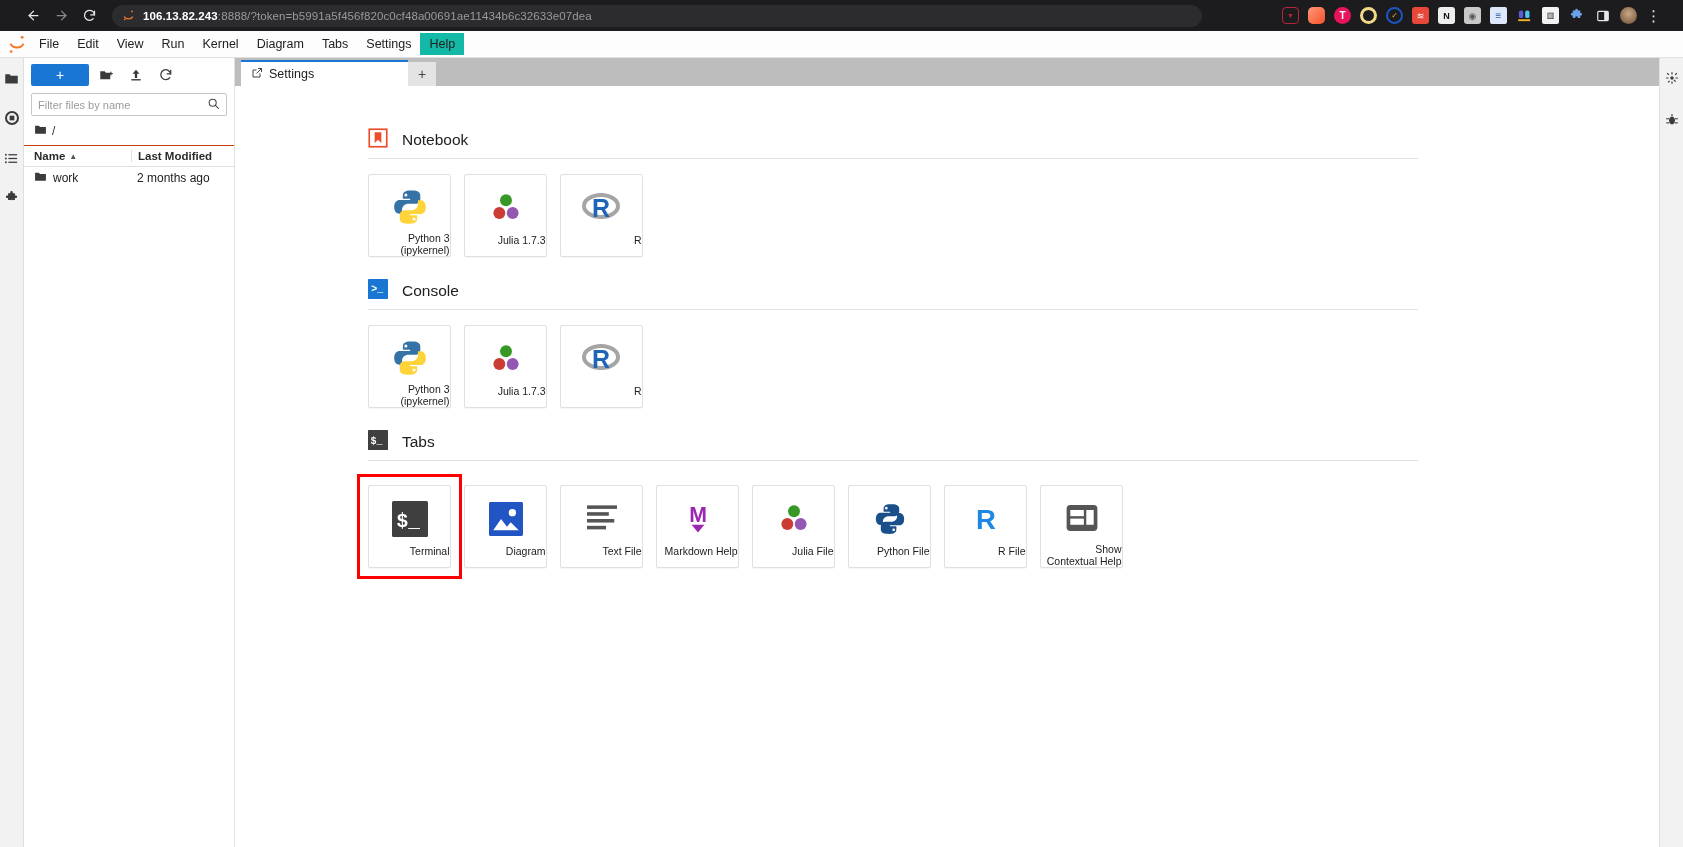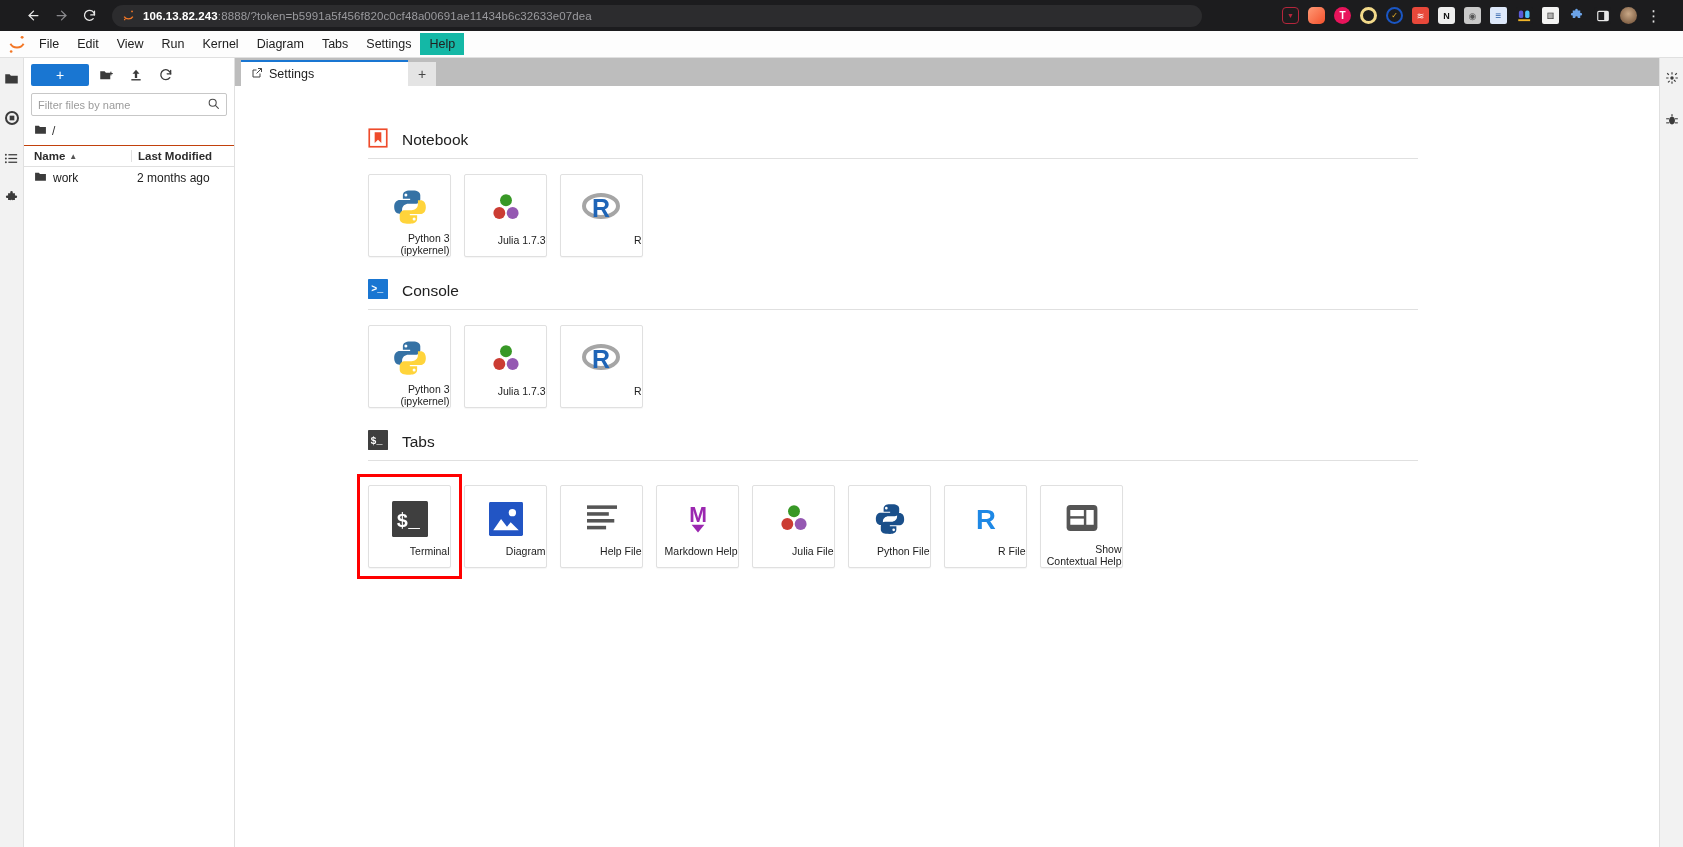--- a/index.html
+++ b/index.html
@@ -613,21 +613,21 @@
           <div class="card-wrap">
             <div class="card">
               <div class="c-ico">
                 <svg width="34" height="30" viewBox="0 0 24 22" fill="#555">
                   <rect x="1" y="1" width="22" height="2.6"></rect>
                     <rect x="1" y="6" width="16" height="2.6"></rect>
                   <rect x="1" y="11" width="20" height="2.6"></rect>
                     <rect x="1" y="16" width="14" height="2.6"></rect>
                 </svg>
               </div>
-              <div class="c-lbl">Help File</div>
+              <div class="c-lbl">Text File</div>
             </div>
           </div>
 
           <div class="card-wrap">
             <div class="card">
               <div class="c-ico">
                 <svg width="34" height="34" viewBox="0 0 24 24">
                   <text x="12" y="14" font-family="Liberation Sans, sans-serif" font-size="15" font-weight="bold" fill="#9b27b0" text-anchor="middle">M</text>
                   <path d="M7.5 16h9l-4.5 5.5z" fill="#9b27b0"></path>
                 </svg>

